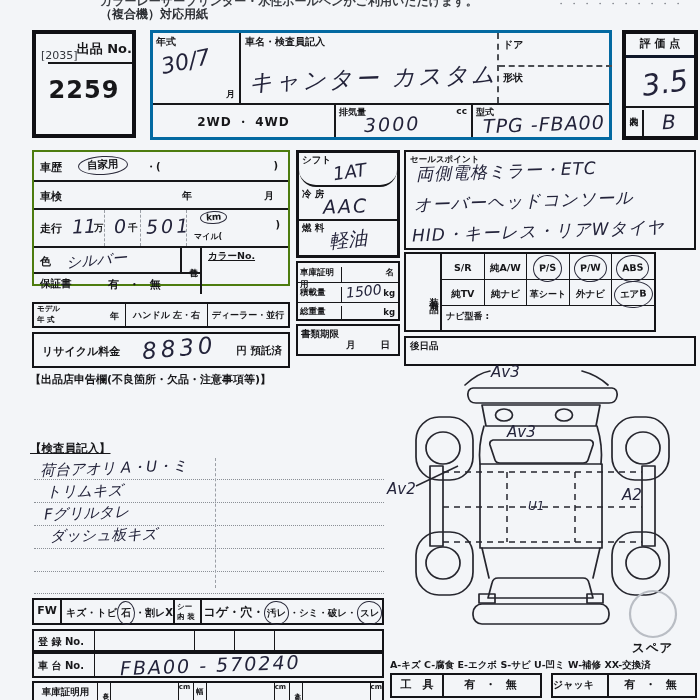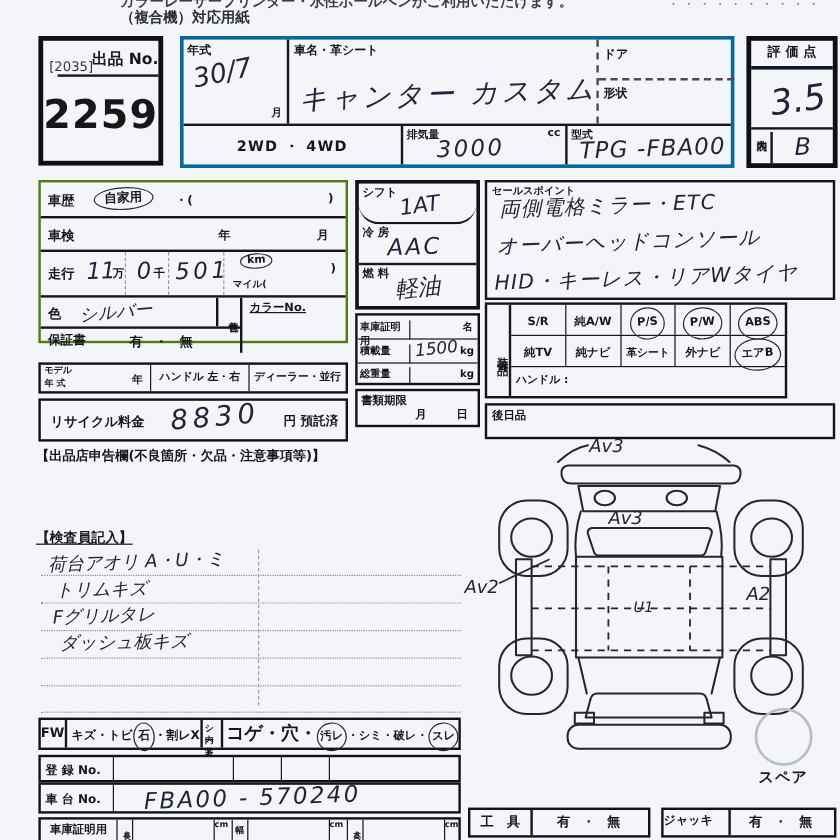--- a/index.html
+++ b/index.html
@@ -20,31 +20,31 @@
 
 <div class="sheet">
 
   <div class="ab lb" style="left:100px;top:-7px;font-size:12px;color:#3a3d42;">カラーレーザープリンター・水性ボールペンがご利用いただけます。</div>
   <div class="ab" style="left:556px;top:-3px;font-size:10px;color:#7d828a;letter-spacing:3px;">・・・・・・・・・・</div>
   <div class="ab lb" style="left:100px;top:6px;font-size:12px;color:#2c2f34;">（複合機）対応用紙</div>
 
   <div class="ab" style="left:32px;top:30px;width:104px;height:108px;border:4px solid #101014;">
     <div class="ab lb" style="left:12px;top:6px;width:84px;font-size:13px;border-bottom:2px solid #17171a;padding-bottom:4px;text-align:right;">出品 No.</div>
     <div class="ab" style="left:5px;top:15px;font-size:11px;color:#33363c;">[2035]</div>
-    <div class="ab lb" style="left:0;top:42px;width:100%;text-align:center;font-size:33px;letter-spacing:1px;">2259</div>
+    <div class="ab lb" style="left:0;top:42px;width:100%;text-align:center;font-size:24px;letter-spacing:1px;">2259</div>
   </div>
 
   <div class="ab" style="left:150px;top:30px;width:462px;height:110px;border:3px solid #0369a1;">
     <div class="ab" style="left:0;top:0;width:88px;height:70px;border-right:2px solid #17171a;">
       <div class="ab lb" style="left:3px;top:2px;font-size:10px;">年式</div>
       <div class="ab hw" style="left:8px;top:16px;font-size:22px;transform:rotate(-12deg);">30/7</div>
       <div class="ab lb" style="right:4px;bottom:2px;font-size:9px;">月</div>
     </div>
     <div class="ab" style="left:88px;top:0;width:256px;height:70px;">
-      <div class="ab lb" style="left:4px;top:2px;font-size:10px;">車名・革シート</div>
+      <div class="ab lb" style="left:4px;top:2px;font-size:10px;">車名・検査員記入</div>
       <div class="ab hw" style="left:8px;top:30px;font-size:23px;letter-spacing:3px;z-index:2;">キャンター カスタム</div>
     </div>
     <div class="ab" style="left:344px;top:0;width:115px;height:70px;border-left:2px dashed #4a4d52;">
       <div class="ab" style="left:0;top:0;width:100%;height:34px;border-bottom:2px dashed #4a4d52;">
         <span class="lb" style="font-size:10px;margin-left:4px;">ドア</span>
       </div>
       <div class="ab lb" style="left:4px;top:38px;font-size:10px;">形状</div>
     </div>
     <div class="ab" style="left:0;top:70px;width:456px;height:34px;border-top:2px solid #17171a;">
       <div class="ab lb" style="left:0;top:0;width:183px;height:100%;border-right:2px solid #17171a;text-align:center;line-height:34px;font-size:12px;letter-spacing:1px;">2WD ・ 4WD</div>
@@ -166,38 +166,38 @@
     <span class="ab lb" style="right:8px;bottom:2px;font-size:9.5px;">日</span>
   </div>
 
   <div class="ab" style="left:404px;top:150px;width:292px;height:100px;border:2.5px solid #131317;">
     <span class="ab lb" style="left:4px;top:2px;font-size:8.5px;">セールスポイント</span>
     <span class="ab hw" style="left:10px;top:8px;font-size:17px;letter-spacing:1px;">両側電格ミラー・ETC</span>
     <span class="ab hw" style="left:8px;top:38px;font-size:17px;letter-spacing:1px;">オーバーヘッドコンソール</span>
     <span class="ab hw" style="left:6px;top:68px;font-size:17px;letter-spacing:1px;">HID・キーレス・リアWタイヤ</span>
   </div>
 
-  <div class="ab" style="left:404px;top:252px;width:252px;height:80px;border:2px solid #131317;display:flex;">
+  <div class="ab" style="left:404px;top:252px;width:252px;height:80px;border:2px solid #131317;display:flex;padding-left:16px;">
     <div class="lb vtx" style="width:20px;border-right:2px solid #17171a;box-sizing:border-box;font-size:9.5px;text-align:center;padding-top:6px;letter-spacing:4px;">装備品</div>
     <div style="flex:1;position:relative;">
       <div class="ab" style="left:0;top:0;width:100%;height:26px;border-bottom:1.5px solid #17171a;display:flex;">
         <div style="flex:1;border-right:1.5px solid #17171a;text-align:center;line-height:24px;"><span class="lb" style="font-size:9.5px;">S/R</span></div>
         <div style="flex:1;border-right:1.5px solid #17171a;text-align:center;line-height:24px;"><span class="lb" style="font-size:9.5px;">純A/W</span></div>
         <div style="flex:1;border-right:1.5px solid #17171a;text-align:center;line-height:24px;"><span class="lb circ" style="font-size:9.5px;">P/S</span></div>
         <div style="flex:1;border-right:1.5px solid #17171a;text-align:center;line-height:24px;"><span class="lb circ" style="font-size:9.5px;">P/W</span></div>
         <div style="flex:1;text-align:center;line-height:24px;"><span class="lb circ" style="font-size:9.5px;">ABS</span></div>
       </div>
       <div class="ab" style="left:0;top:26px;width:100%;height:26px;border-bottom:1.5px solid #17171a;display:flex;">
         <div style="flex:1;border-right:1.5px solid #17171a;text-align:center;line-height:24px;"><span class="lb" style="font-size:9.5px;">純TV</span></div>
         <div style="flex:1;border-right:1.5px solid #17171a;text-align:center;line-height:24px;"><span class="lb" style="font-size:9.5px;">純ナビ</span></div>
         <div style="flex:1;border-right:1.5px solid #17171a;text-align:center;line-height:24px;"><span class="lb" style="font-size:9px;">革シート</span></div>
         <div style="flex:1;border-right:1.5px solid #17171a;text-align:center;line-height:24px;"><span class="lb" style="font-size:9.5px;">外ナビ</span></div>
         <div style="flex:1;text-align:center;line-height:24px;"><span class="lb circ" style="font-size:9.5px;">エアB</span></div>
       </div>
-      <div class="ab lb" style="left:4px;top:56px;font-size:9px;">ハンドル :</div>
+      <div class="ab lb" style="left:4px;top:56px;font-size:9px;">ナビ型番 :</div>
     </div>
   </div>
 
   <div class="ab" style="left:404px;top:336px;width:292px;height:30px;border:2px solid #131317;">
     <span class="ab lb" style="left:4px;top:2px;font-size:9.5px;">後日品</span>
   </div>
 
   <svg class="ab" style="left:385px;top:360px;" width="315" height="296" viewBox="0 0 315 296">
     <g stroke="#26262e" stroke-width="1.7" fill="none" stroke-linecap="round" stroke-linejoin="round">
       <path d="M80,25 Q93,13 105,11"></path>
@@ -262,21 +262,21 @@
   <div class="ab" style="left:32px;top:598px;width:352px;height:27px;border:2.5px solid #131317;display:flex;align-items:stretch;">
     <div class="lb" style="width:36px;border-right:2px solid #17171a;box-sizing:border-box;text-align:center;line-height:22px;font-size:11px;">FW</div>
     <div style="width:146px;border-right:2px solid #17171a;box-sizing:border-box;line-height:22px;padding-left:4px;white-space:nowrap;">
       <span class="lb" style="font-size:10px;">キズ・トビ</span><span class="lb circ" style="font-size:10px;padding:0 3px;">石</span><span class="lb" style="font-size:10px;">・割レX</span>
     </div>
     <div style="width:34px;border-right:2px solid #17171a;box-sizing:border-box;position:relative;">
       <span class="ab lb" style="left:2px;top:2px;font-size:7.5px;">シート</span>
       <span class="ab lb" style="left:2px;top:12px;font-size:7.5px;">内 装</span>
     </div>
     <div style="flex:1;line-height:22px;padding-left:2px;white-space:nowrap;">
-      <span class="lb" style="font-size:15px;margin-top:20px;">コゲ・穴・</span><span class="lb circ" style="font-size:9.5px;padding:0 2px;">汚レ</span><span class="lb" style="font-size:9.5px;">・シミ・破レ・</span><span class="lb circ" style="font-size:9.5px;padding:0 2px;">スレ</span>
+      <span class="lb" style="font-size:12px;margin-top:20px;">コゲ・穴・</span><span class="lb circ" style="font-size:9.5px;padding:0 2px;">汚レ</span><span class="lb" style="font-size:9.5px;">・シミ・破レ・</span><span class="lb circ" style="font-size:9.5px;padding:0 2px;">スレ</span>
     </div>
   </div>
 
   <div class="ab" style="left:32px;top:629px;width:352px;height:23px;border:2px solid #131317;">
     <span class="ab lb" style="left:4px;top:4px;font-size:10px;">登 録 No.</span>
     <span class="ab" style="left:60px;top:0;height:100%;border-left:1.5px solid #17171a;"></span>
     <span class="ab" style="left:160px;top:0;height:100%;border-left:1.5px solid #17171a;"></span>
     <span class="ab" style="left:200px;top:0;height:100%;border-left:1.5px solid #17171a;"></span>
     <span class="ab" style="left:240px;top:0;height:100%;border-left:1.5px solid #17171a;"></span>
   </div>
@@ -293,20 +293,21 @@
     <div style="width:68px;border-right:1.5px solid #17171a;box-sizing:border-box;"></div>
     <div class="lb" style="width:15px;border-right:1.5px solid #17171a;box-sizing:border-box;font-size:7px;">cm</div>
     <div class="lb" style="width:13px;border-right:1.5px solid #17171a;box-sizing:border-box;font-size:7.5px;text-align:center;line-height:18px;">幅</div>
     <div style="width:68px;border-right:1.5px solid #17171a;box-sizing:border-box;"></div>
     <div class="lb" style="width:15px;border-right:1.5px solid #17171a;box-sizing:border-box;font-size:7px;">cm</div>
     <div class="lb vtx" style="width:13px;border-right:1.5px solid #17171a;box-sizing:border-box;font-size:6.5px;text-align:center;">高さ</div>
     <div style="width:68px;border-right:1.5px solid #17171a;box-sizing:border-box;"></div>
     <div class="lb" style="flex:1;font-size:7px;">cm</div>
   </div>
 
+  <div class="ab lb" style="left:390px;top:659px;width:308px;font-size:9.5px;white-space:nowrap;">A-キズ C-腐食 E-エクボ S-サビ U-凹ミ W-補修 XX-交換済</div>
   <div class="ab" style="left:390px;top:673px;display:flex;gap:9px;">
     <div style="display:flex;width:152px;height:25px;border:2.5px solid #131317;box-sizing:border-box;">
       <div class="lb" style="width:52px;border-right:2px solid #17171a;box-sizing:border-box;font-size:11px;text-align:center;line-height:20px;">工　具</div>
       <div class="lb" style="flex:1;font-size:11px;text-align:center;line-height:20px;letter-spacing:3px;">有 ・ 無</div>
     </div>
     <div style="display:flex;width:146px;height:25px;border:2.5px solid #131317;box-sizing:border-box;">
       <div class="lb" style="width:56px;border-right:2px solid #17171a;box-sizing:border-box;font-size:10px;line-height:20px;">ジャッキ</div>
       <div class="lb" style="flex:1;font-size:11px;text-align:center;line-height:20px;letter-spacing:3px;">有 ・ 無</div>
     </div>
   </div>

